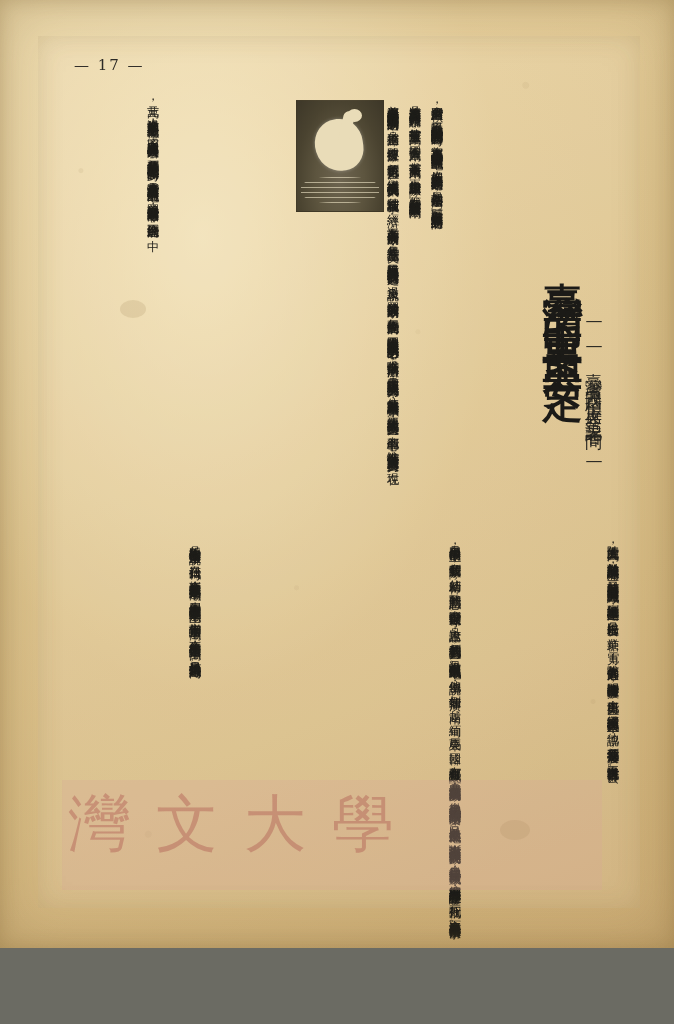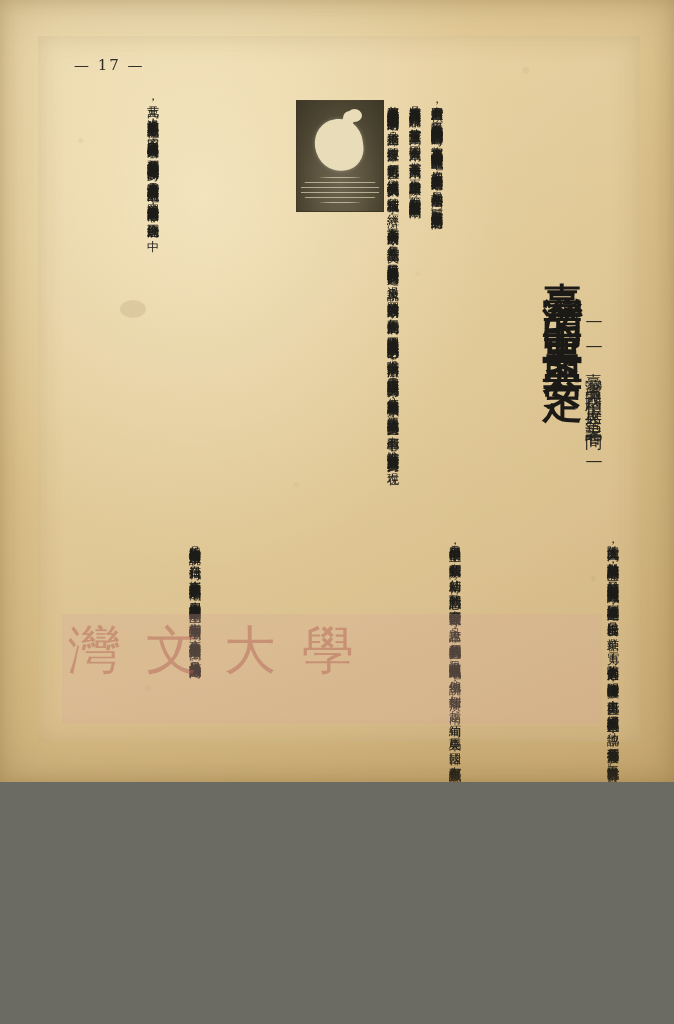--- a/index.html
+++ b/index.html
@@ -9,21 +9,21 @@
   }
   body {
     width: 674px;
     height: 1024px;
     overflow: hidden;
     font-family: "DejaVu Serif", serif;
   }
   .page {
     position: relative;
     width: 674px;
-    height: 782px;
+    height: 948px;
     background:
       radial-gradient(ellipse at 30% 25%, rgba(255,246,214,0.55) 0%, rgba(233,210,158,0.15) 45%, rgba(190,163,110,0.05) 75%),
       linear-gradient(160deg, #e8d4a6 0%, #e3cb98 20%, #dcc28c 45%, #d6ba83 70%, #cbab74 100%);
     overflow: hidden;
   }
   
   .grain {
     position: absolute;
     inset: 0;
     pointer-events: none;
@@ -172,21 +172,21 @@
   }
   .wm-band {
     position: absolute;
     inset: 0;
     background: rgba(214,168,150,0.28);
   }
   .wm-text {
     position: absolute;
     left: 6px;
     top: 2px;
-    font-size: 52px;
+    font-size: 62px;
     letter-spacing: 26px;
     color: rgba(178,96,84,0.45);
     font-family: "DejaVu Serif", serif;
     white-space: nowrap;
   }
 
   .spot {
     position: absolute;
     border-radius: 50%;
     background: rgba(125,96,45,0.13);

